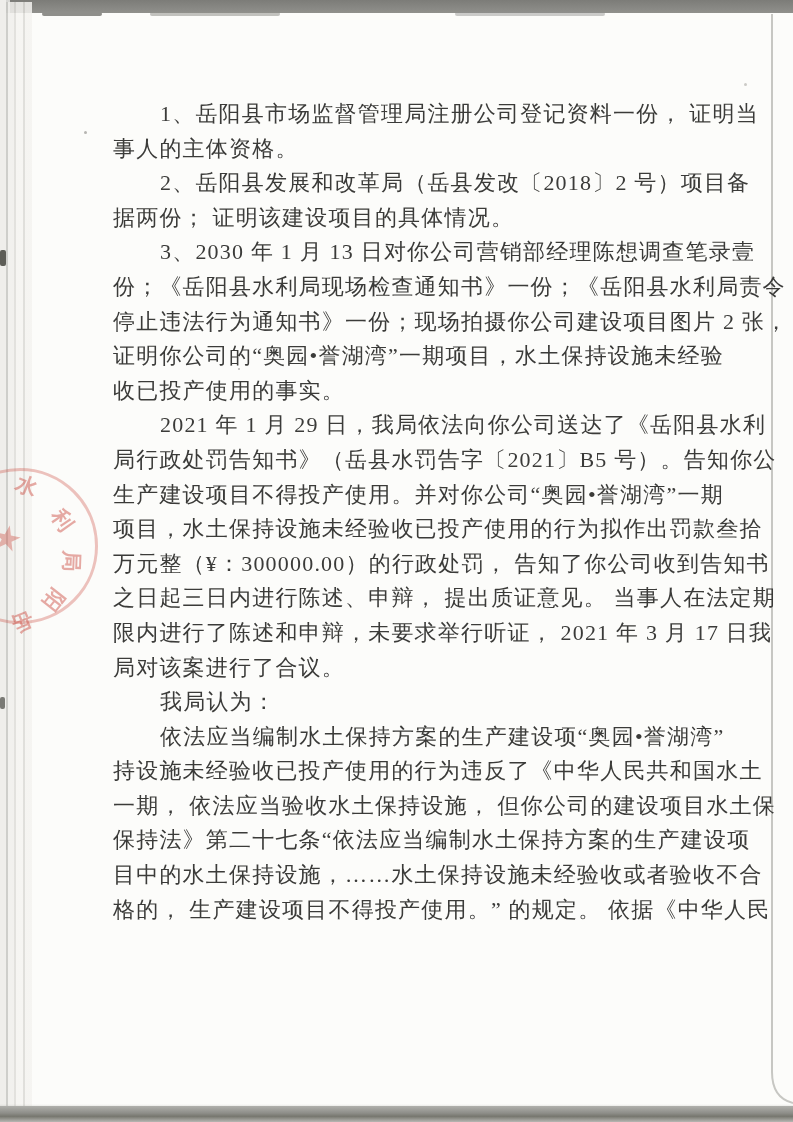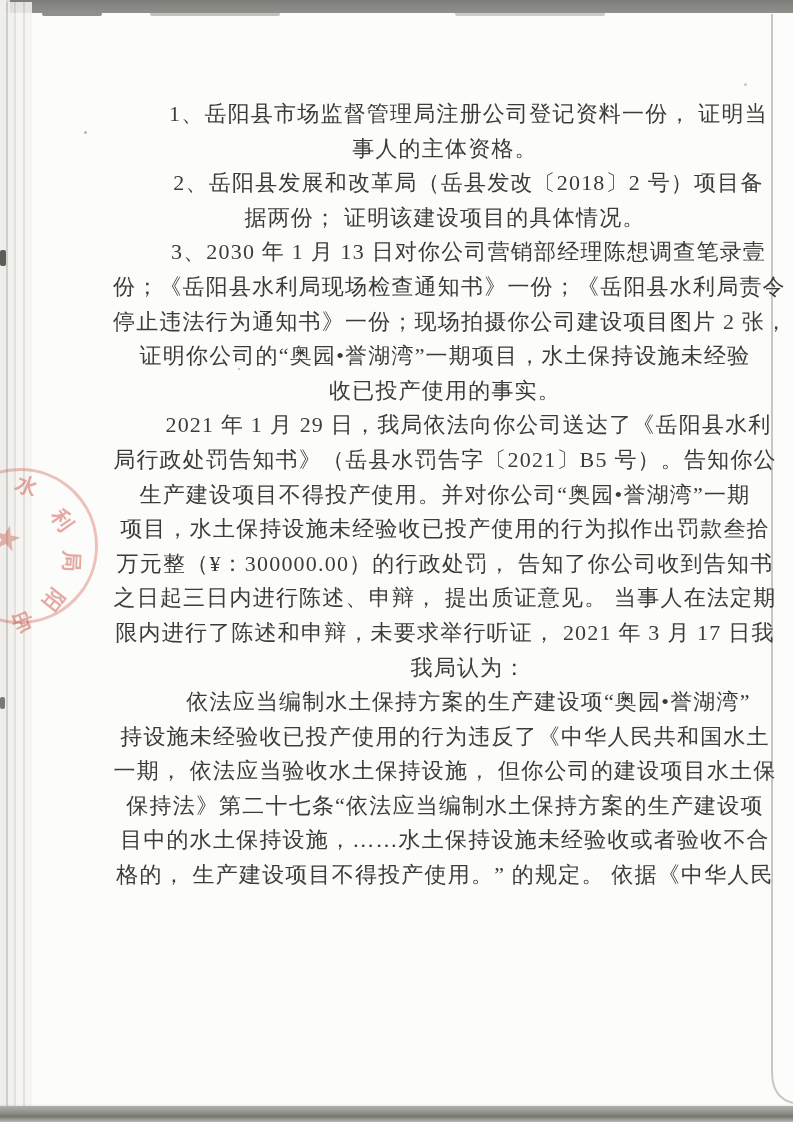--- a/index.html
+++ b/index.html
@@ -42,21 +42,21 @@
     color:rgba(205,80,68,.4);transform:rotate(12deg);}
   .seal-ch{position:absolute;font-size:21px;font-weight:bold;
     color:rgba(205,80,68,.48);}
   .seal-ch.c0{left:16px;top:472px;transform:rotate(22deg);}
   .seal-ch.c1{left:52px;top:506px;transform:rotate(55deg);}
   .seal-ch.c2{left:61px;top:547px;transform:rotate(92deg);}
   .seal-ch.c3{left:43px;top:586px;transform:rotate(128deg);}
   .seal-ch.c4{left:12px;top:608px;transform:rotate(158deg);}
   
   .text{position:absolute;left:113px;top:97px;width:664px;
-    color:#3b3b39;font-size:22px;line-height:34.6px;letter-spacing:1.2px;text-align:center;}
+    color:#3b3b39;font-size:22px;line-height:34.6px;letter-spacing:1.2px;}
   .line{white-space:nowrap;height:34.6px;}
   .line.indent{padding-left:47px;}
 </style>
 </head>
 <body>
 
 <div class="scan">
 
   <div class="edge-top"></div>
   <div class="edge-top-left"></div>
@@ -96,20 +96,21 @@
       <div class="line">停止违法行为通知书》一份；现场拍摄你公司建设项目图片 2 张，</div>
       <div class="line">证明你公司的“奥园•誉湖湾”一期项目，水土保持设施未经验</div>
       <div class="line">收已投产使用的事实。</div>
       <div class="line indent">2021 年 1 月 29 日，我局依法向你公司送达了《岳阳县水利</div>
       <div class="line">局行政处罚告知书》（岳县水罚告字〔2021〕B5 号）。告知你公</div>
       <div class="line">生产建设项目不得投产使用。并对你公司“奥园•誉湖湾”一期</div>
       <div class="line">项目，水土保持设施未经验收已投产使用的行为拟作出罚款叁拾</div>
       <div class="line">万元整（¥：300000.00）的行政处罚， 告知了你公司收到告知书</div>
       <div class="line">之日起三日内进行陈述、申辩， 提出质证意见。 当事人在法定期</div>
       <div class="line">限内进行了陈述和申辩，未要求举行听证， 2021 年 3 月 17 日我</div>
+      <div class="line">局对该案进行了合议。</div>
       <div class="line indent">我局认为：</div>
       <div class="line indent">依法应当编制水土保持方案的生产建设项“奥园•誉湖湾”</div>
       <div class="line">持设施未经验收已投产使用的行为违反了《中华人民共和国水土</div>
       <div class="line">一期， 依法应当验收水土保持设施， 但你公司的建设项目水土保</div>
       <div class="line">保持法》第二十七条“依法应当编制水土保持方案的生产建设项</div>
       <div class="line">目中的水土保持设施，……水土保持设施未经验收或者验收不合</div>
       <div class="line">格的， 生产建设项目不得投产使用。” 的规定。 依据《中华人民</div>
     </div>
 
 </div>

